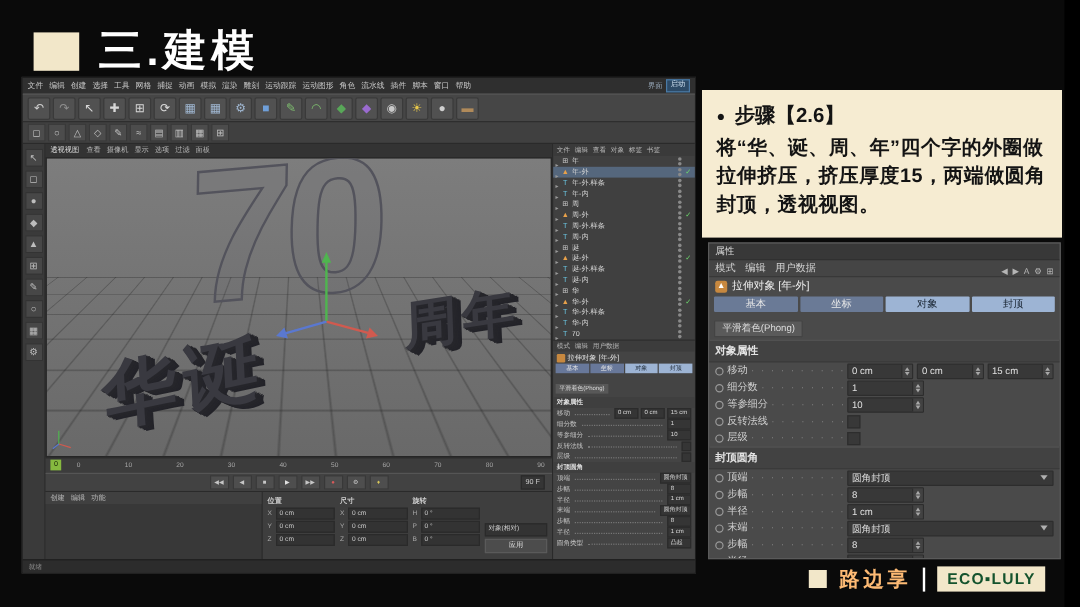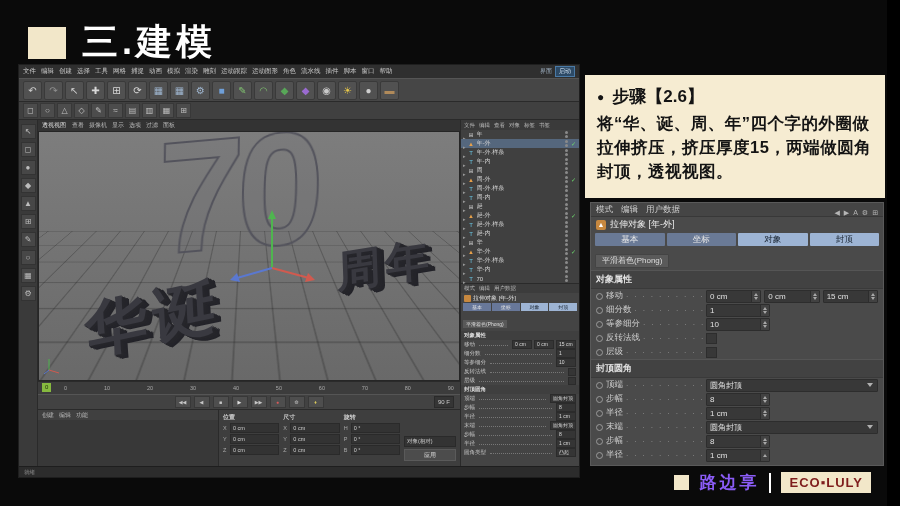--- a/index.html
+++ b/index.html
@@ -177,23 +177,23 @@
   .fsmall{width:62px;}
   .dd{flex:1;justify-content:space-between;}
   .ddcaret{width:0;height:0;border-left:3px solid transparent;border-right:3px solid transparent;
       border-top:4px solid #b0b0b0;margin-right:4px;}
   .checkbox{width:9px;height:9px;background:#383838;border:1px solid #2d2d2d;}
   .fill{flex:1;}
 
   
   .footer{position:absolute;right:16px;bottom:12px;display:flex;align-items:center;gap:10px;}
   .footer-sq{width:15px;height:15px;background:#f2e7c9;}
-  .footer-brand{color:#8b5cf6;font-size:17px;font-weight:bold;letter-spacing:3px;}
+  .footer-brand{color:#fdba74;font-size:17px;font-weight:bold;letter-spacing:3px;}
   .footer-divider{width:2px;height:20px;background:#fff;}
-  .footer-logo{background:#f2e7c9;color:#7f1d1d;font-size:13px;font-weight:bold;padding:3px 8px;letter-spacing:1px;}
+  .footer-logo{background:#f2e7c9;color:#14532d;font-size:13px;font-weight:bold;padding:3px 8px;letter-spacing:1px;}
 </style>
 </head>
 <body>
 
 <div class="slide">
 
   <div class="title-row">
     <div class="title-sq"></div>
     <div class="title-text">三.建模</div>
   </div>
@@ -769,20 +769,21 @@
 
   <div class="step-panel">
     <div class="step-heading">
       <span class="step-bullet">●</span>
       <span>步骤【2.6】</span>
     </div>
     <div class="step-body">将“华、诞、周、年”四个字的外圈做拉伸挤压，挤压厚度15，两端做圆角封顶，透视视图。</div>
   </div>
 
   <div class="attr-big">
+    <div class="ap-title">属性</div>
     <div class="ap-menu">
       <div class="ap-menu-items">
           <span class="ap-menu-item">模式</span>
           <span class="ap-menu-item">编辑</span>
           <span class="ap-menu-item">用户数据</span>
         </div>
       <div class="ap-hicons">
           <span class="ap-hicon"><i>◀</i></span>
           <span class="ap-hicon"><i>▶</i></span>
           <span class="ap-hicon"><i>A</i></span>

